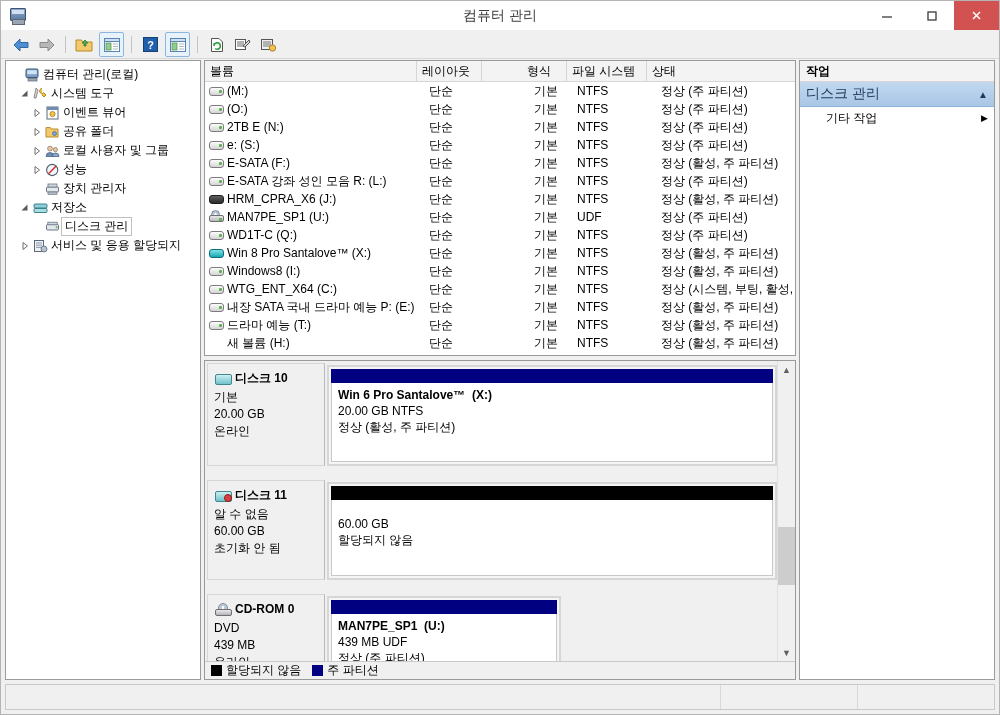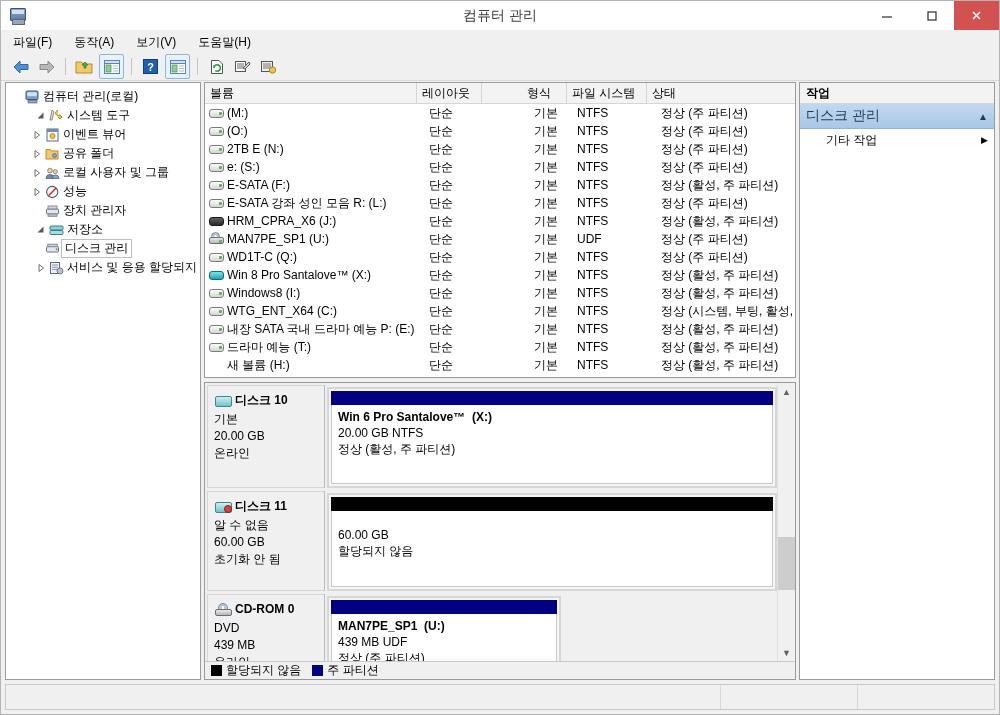--- a/index.html
+++ b/index.html
@@ -84,21 +84,21 @@
     background:#fff;border:1px solid #9a9a9a;box-sizing:border-box;
     overflow:hidden;position:relative;
   }
   
   .tree-pane{flex:0 0 196px;margin-right:3px;padding:4px 0 0 0;}
   .tnode{display:flex;align-items:center;height:19px;padding-left:4px;white-space:nowrap;font-size:12px;}
   .tnode .arrow{width:13px;flex:0 0 13px;display:flex;align-items:center;justify-content:center;}
   .tnode .tico{width:18px;flex:0 0 18px;display:flex;align-items:center;justify-content:center;}
   .tnode .tlabel{padding-left:2px;}
   .tnode.sel .tlabel{border:1px solid #c0c0c0;background:#fff;padding:0 3px;margin-left:0;}
-  .ind1{padding-left:28px;}
+  .ind1{padding-left:12px;}
   .ind2{padding-left:24px;}
 
   
   .center{flex:1 1 auto;display:flex;flex-direction:column;margin-right:3px;min-width:0;}
   .vol-pane{flex:0 0 296px;display:flex;flex-direction:row;margin-bottom:4px;}
   .disk-pane{flex:1 1 auto;display:flex;flex-direction:column;min-height:0;}
 
   
   .vl-wrap{flex:1 1 auto;display:flex;min-height:0;}
   .vl-main{flex:1 1 auto;display:flex;flex-direction:column;min-width:0;overflow:hidden;}
@@ -146,21 +146,21 @@
   .dico.cd:before{
     content:"";position:absolute;left:3px;top:0px;width:9px;height:9px;border-radius:50%;
     background:radial-gradient(circle at 50% 45%,#fff 0 20%,#b9c7d6 22% 62%,#8fa2b6 64% 100%);
     border:1px solid #7e8c9b;box-sizing:border-box;
   }
 
   
   .dg-wrap{flex:1 1 auto;display:flex;min-height:0;background:#fff;}
   .dg-main{flex:1 1 auto;overflow:hidden;position:relative;min-width:0;background:#f0f0f0;}
   .dg-inner{padding:2px 0 0 2px;}
-  .disk-row{display:flex;margin-bottom:3px;min-height:98px;}
+  .disk-row{display:flex;margin-bottom:14px;min-height:98px;}
   .disk-info{
     flex:0 0 118px;background:#f0f0f0;
     border:1px solid #d6d6d6;border-right:1px solid #b9b9b9;
     box-sizing:border-box;padding:6px 0 0 6px;font-size:12px;line-height:17px;
   }
   .disk-info .dtitle{display:flex;align-items:center;font-weight:bold;margin-bottom:2px;}
   .disk-info .dtitle .dkico{width:18px;flex:0 0 18px;margin-right:3px;position:relative;height:14px;}
   .disk-info .dtitle .dkico .box{
     position:absolute;left:1px;top:2px;width:15px;height:9px;border-radius:2px;
     background:linear-gradient(#cfeff2,#6fc3cc);border:1px solid #3d8791;
@@ -278,26 +278,20 @@
       </div>
       <div class="win-btn close">
         <svg width="13" height="13" viewBox="0 0 13 13">
             <line x1="3" y1="3" x2="10" y2="10" stroke-width="1.4"></line>
             <line x1="10" y1="3" x2="3" y2="10" stroke-width="1.4"></line>
           </svg>
       </div>
     </div>
   </div>
 
-  <div class="menubar">
-    <div class="mi">파일(F)</div>
-    <div class="mi">동작(A)</div>
-    <div class="mi">보기(V)</div>
-    <div class="mi">도움말(H)</div>
-  </div>
 
   <div class="toolbar">
     <div class="tb">
       <svg width="20" height="16" viewBox="0 0 20 16">
           <path d="M9 2 L3 8 L9 14 L9 10.5 L17 10.5 L17 5.5 L9 5.5 Z" fill="#4f8fd0" stroke="#2f6aa8" stroke-width="1"></path>
         </svg>
     </div>
     <div class="tb">
       <svg width="20" height="16" viewBox="0 0 20 16">
           <path d="M11 2 L17 8 L11 14 L11 10.5 L3 10.5 L3 5.5 L11 5.5 Z" fill="#b8b8b8" stroke="#8a8a8a" stroke-width="1"></path>

